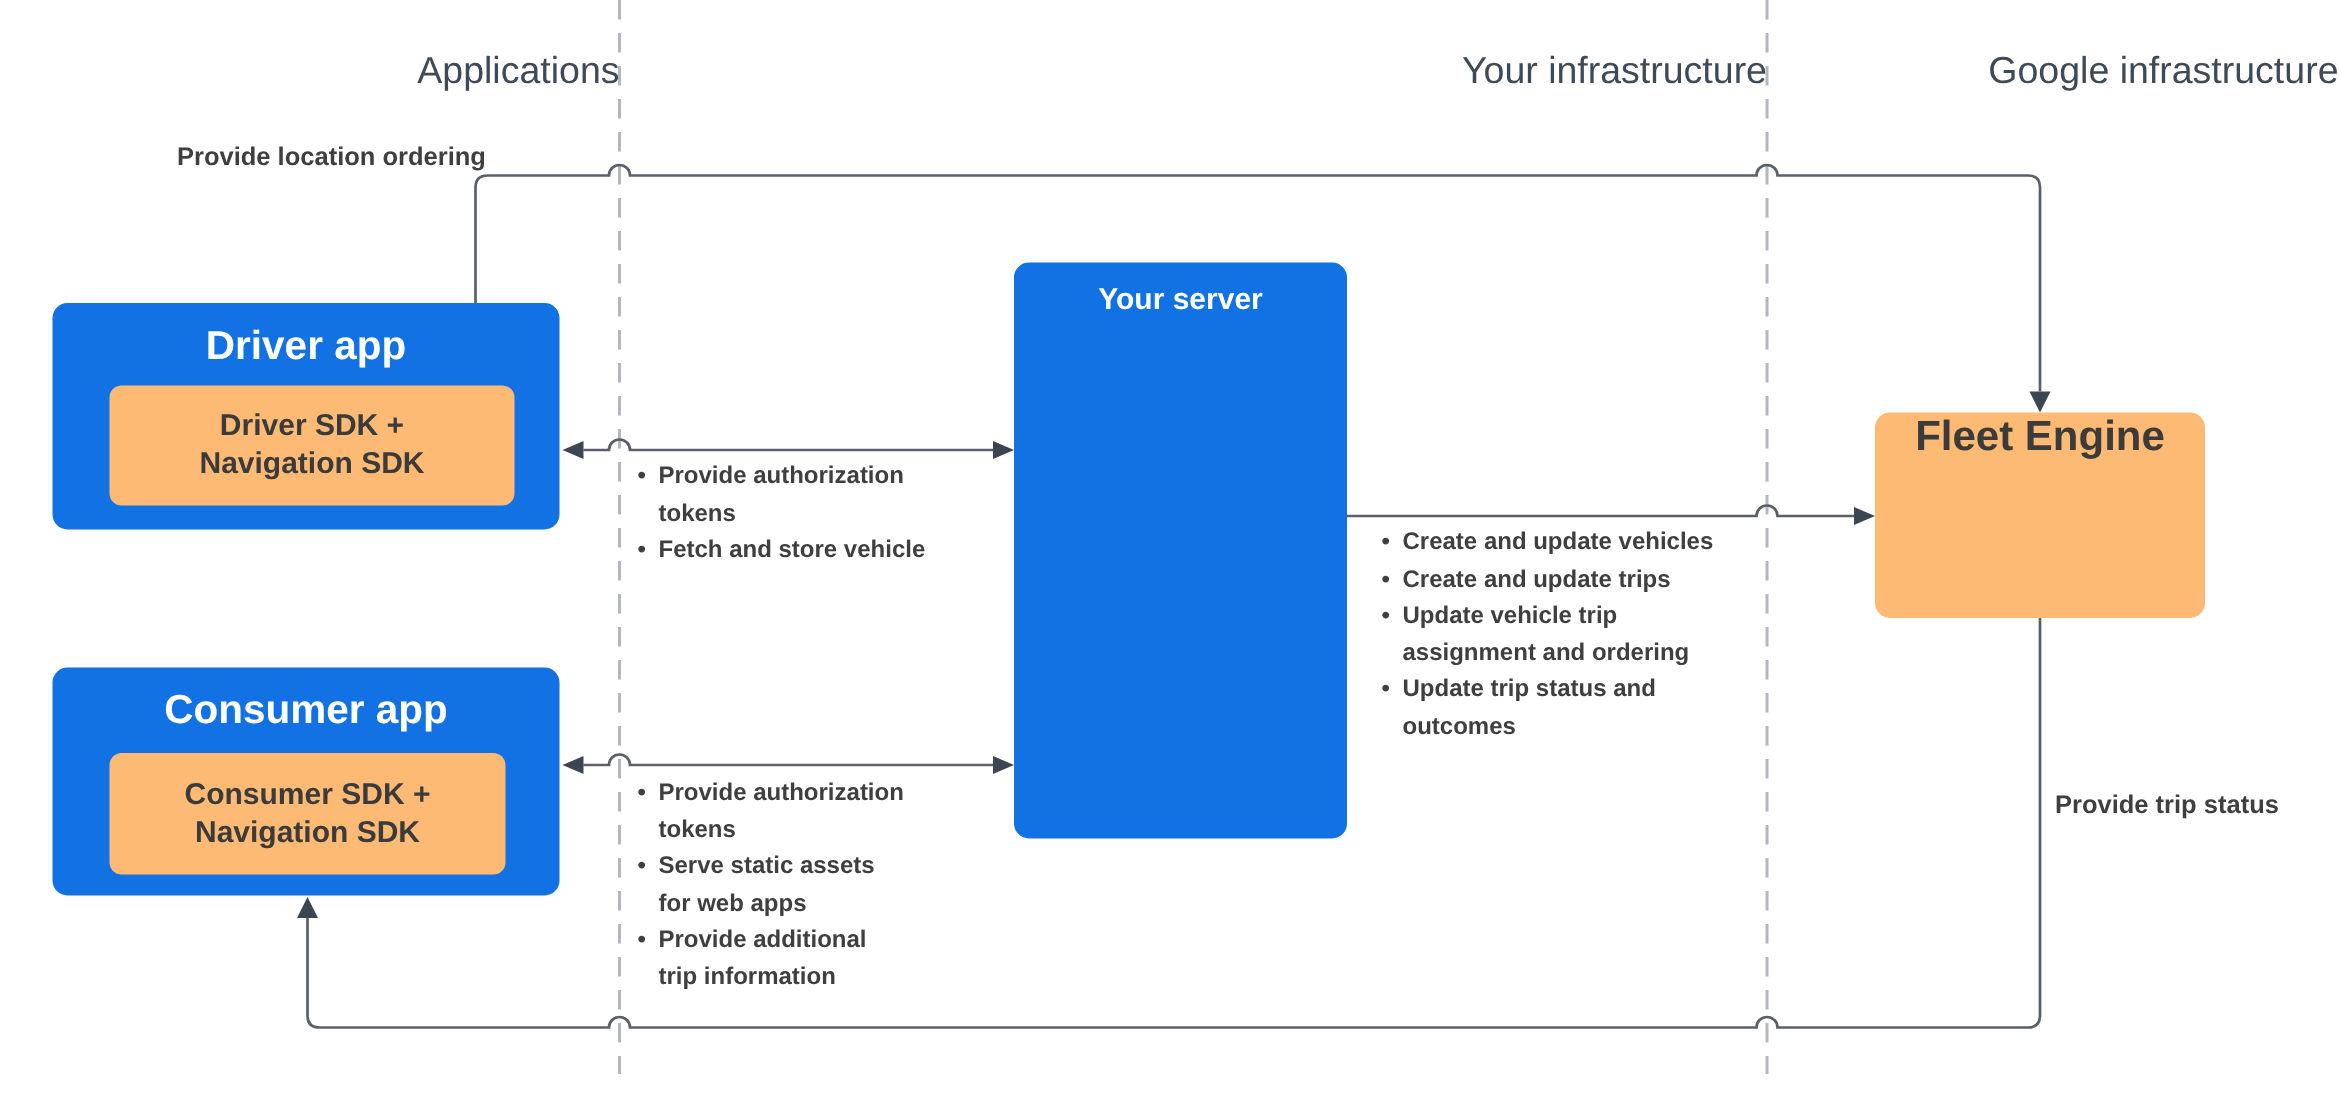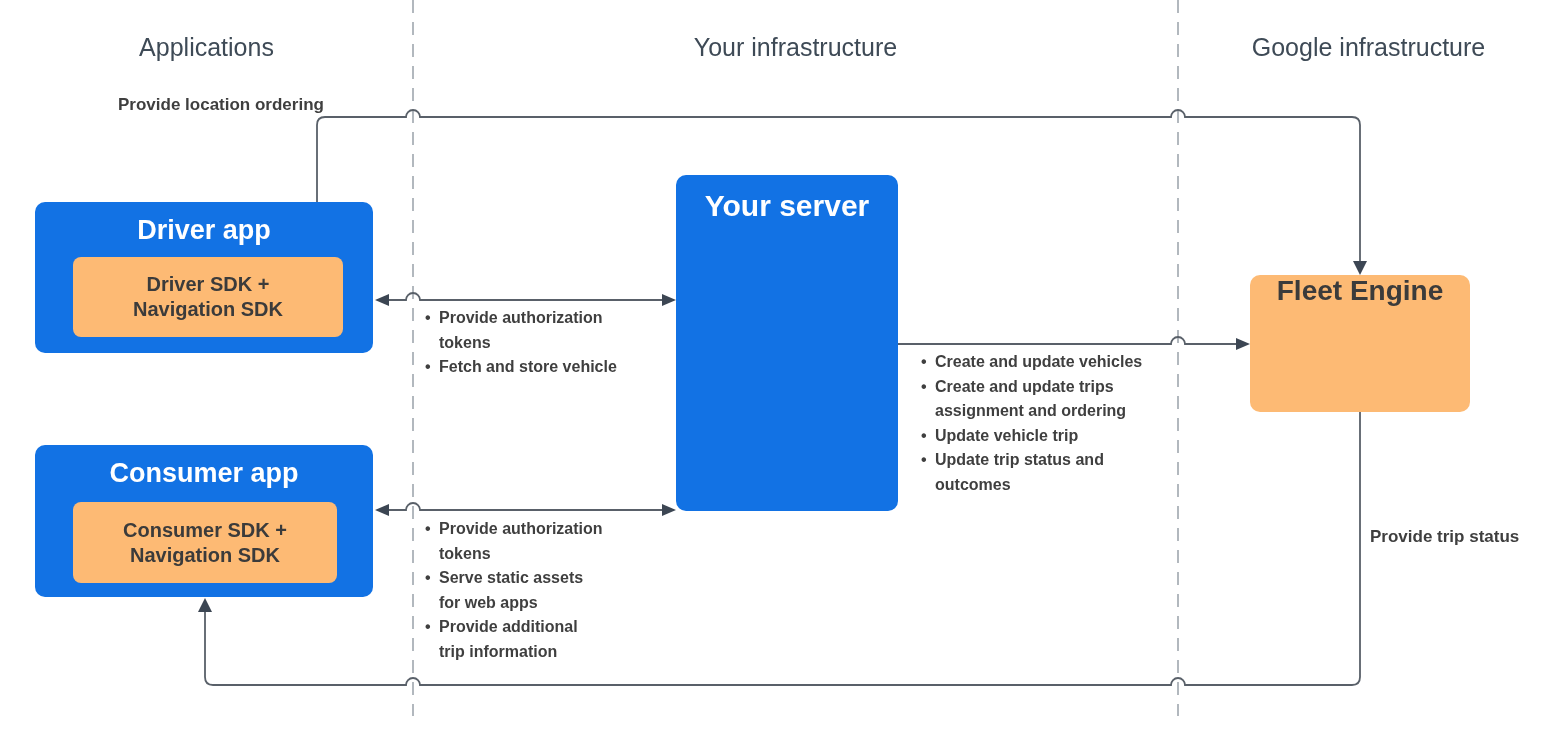--- a/index.html
+++ b/index.html
@@ -3,21 +3,21 @@
 <meta charset="utf-8">
 <style>
   html,body { margin:0; padding:0; background:#ffffff; }
   #canvas {
     position:relative; width:1559px; height:742px; background:#ffffff;
     font-family:"Liberation Sans","DejaVu Sans",sans-serif; overflow:hidden;
   }
   #wires { position:absolute; left:0; top:0; z-index:1; }
 
   .col-header {
-    position:absolute; top:33px; text-align:center;
+    position:absolute; top:33px; text-align:right;
     font-size:25px; font-weight:400; color:#3e4a56; z-index:3;
   }
   .h-apps   { left:0;     width:413px; }
   .h-yours  { left:413px; width:765px; }
   .h-google { left:1178px; width:381px; }
 
   .node { position:absolute; box-sizing:border-box; z-index:2; }
   .node-blue   { background:#1272e4; border-radius:10px; }
   .node-yellow { background:#fdba74; border-radius:8px; }
   .node-title-light {
@@ -25,21 +25,21 @@
   }
   .sdk-box {
     display:flex; flex-direction:column; justify-content:center;
     text-align:center; font-weight:bold; font-size:20px; line-height:25px;
     color:#3b3b3b;
   }
   .driver-app   { left:35px;  top:202px; width:338px; height:151px; padding-top:13px; }
   .driver-sdk   { left:73px;  top:257px; width:270px; height:80px;  }
   .consumer-app { left:35px;  top:445px; width:338px; height:152px; padding-top:13px; }
   .consumer-sdk { left:73px;  top:502px; width:264px; height:81px;  }
-  .your-server  { left:676px; top:175px; width:222px; height:336px; padding-top:14px; font-size:30px; }
+  .your-server  { left:676px; top:175px; width:222px; height:384px; padding-top:14px; font-size:20px; }
   .fleet-engine {
     left:1250px; top:275px; width:220px; height:137px; border-radius:10px;
     display:flex; align-items:flex-start; justify-content:center;
     font-size:28px; font-weight:bold; color:#3b3b3b;
   }
 
   .edge-label {
     position:absolute; font-size:17px; font-weight:bold; color:#3f3f3f;
     white-space:nowrap; z-index:3;
   }
@@ -117,22 +117,22 @@
 
   <div class="blist list-driver-server">
     <div class="bl bullet">Provide authorization</div>
     <div class="bl">tokens</div>
     <div class="bl bullet">Fetch and store vehicle</div>
   </div>
 
   <div class="blist list-server-fleet">
     <div class="bl bullet">Create and update vehicles</div>
     <div class="bl bullet">Create and update trips</div>
+    <div class="bl bullet">Update vehicle trip</div>
     <div class="bl">assignment and ordering</div>
-    <div class="bl bullet">Update vehicle trip</div>
     <div class="bl bullet">Update trip status and</div>
     <div class="bl">outcomes</div>
   </div>
 
   <div class="blist list-consumer-server">
     <div class="bl bullet">Provide authorization</div>
     <div class="bl">tokens</div>
     <div class="bl bullet">Serve static assets</div>
     <div class="bl">for web apps</div>
     <div class="bl bullet">Provide additional</div>

